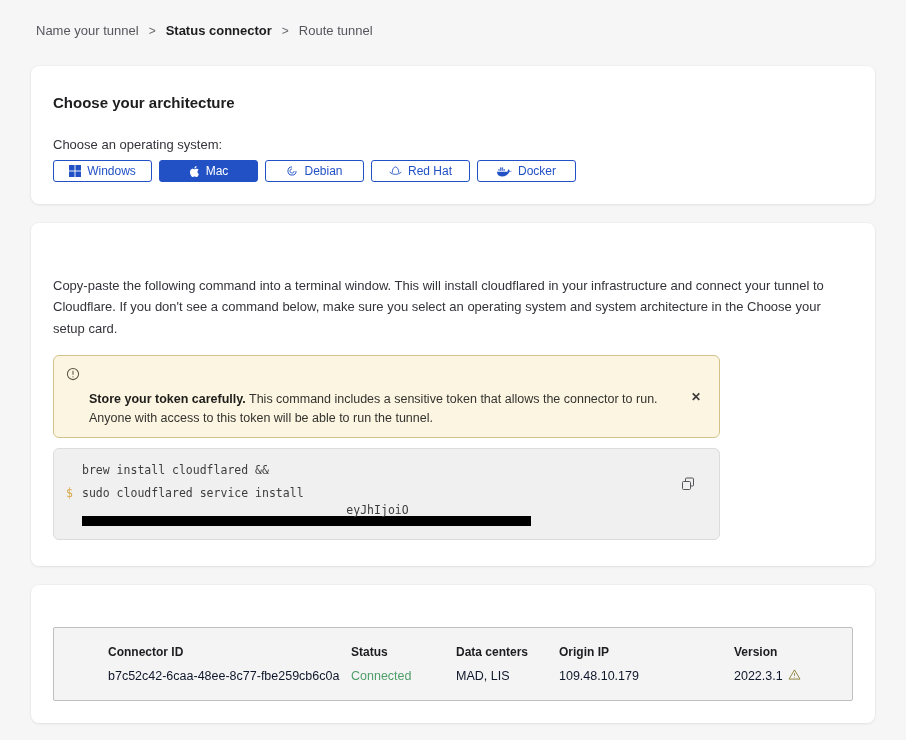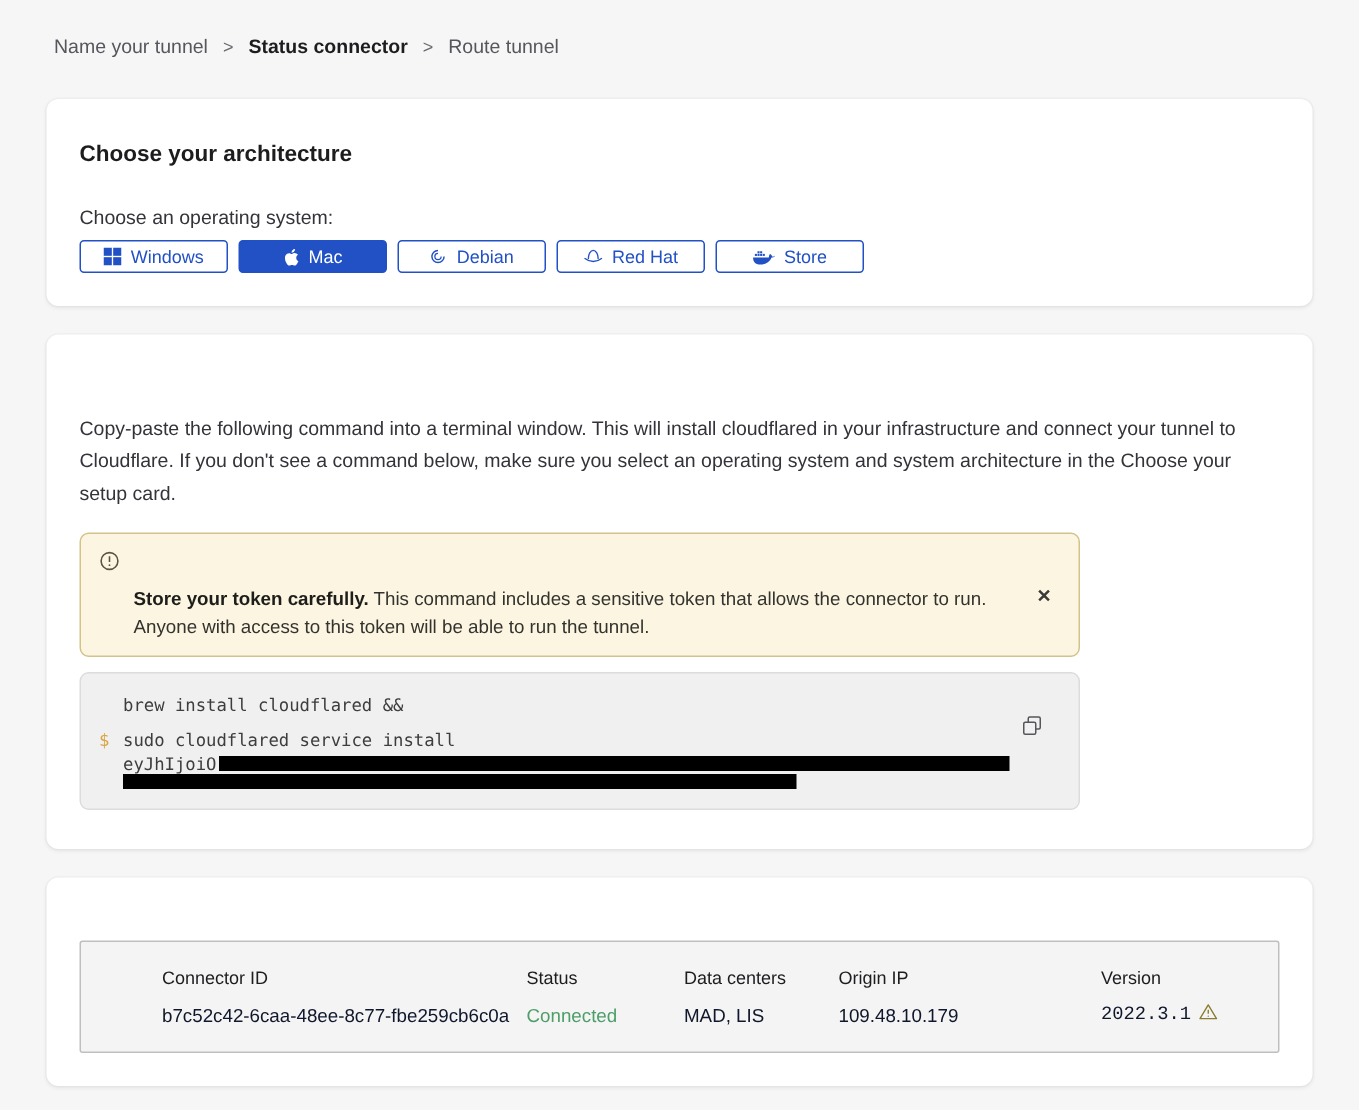--- a/index.html
+++ b/index.html
@@ -71,45 +71,45 @@
   .code-block {
     margin-top:10px; width:667px; position:relative;
     background:#f0f0f1; border:1px solid #dcdcde; border-radius:6px;
     padding:13px 46px 13px 28px;
     font-family:"DejaVu Sans Mono","Liberation Mono",monospace;
     font-size:11.5px; color:#3d3d3d; line-height:1.45;
   }
   .code-line1 { margin-bottom:7px; }
   .code-line2-wrap { position:relative; }
   .code-prompt { position:absolute; left:-16px; top:0; color:#d9a543; }
-  .token-line { display:flex; align-items:center; height:14px; }
+  .token-line { display:flex; align-items:center; height:14px;flex-direction:column; }
   .redact-bar { background:#000; height:10px; }
   .redact-bar.bar1 { flex:1; margin-left:2px; max-width:562px; }
   .redact-bar.bar2 { width:449px; margin-top:0px; }
   .copy-btn {
     position:absolute; right:22px; top:26px;
     background:transparent; border:none; cursor:pointer; padding:2px;
   }
 
   
   .conn-table {
     margin-top:14px;
     background:#f4f4f5; border:1px solid #bfbfbf; border-radius:2px;
     padding:17px 10px 17px 54px;
   }
   .conn-grid {
     display:grid;
     grid-template-columns:243px 105px 103px 175px auto;
     row-gap:10px;
     align-items:center;
   }
-  .conn-h { font-size:12px; font-weight:normal; color:#1d1d1f; }
+  .conn-h { font-size:12px; font-weight:bold; color:#1d1d1f; }
   .conn-v { font-size:12.5px; color:#0f172a; }
   .status-connected { color:#4e9e68; }
-  .version-cell { display:flex; align-items:flex-start; gap:5px;font-family:Liberation Mono, monospace; }
+  .version-cell { display:flex; align-items:flex-start; gap:5px; }
 </style>
 </head>
 <body>
 
 <nav class="breadcrumb">
   <span class="crumb">Name your tunnel</span>
   <span class="sep">&gt;</span>
   <span class="crumb active">Status connector</span>
   <span class="sep">&gt;</span>
   <span class="crumb">Route tunnel</span>
@@ -167,21 +167,21 @@
         <svg width="15" height="11" viewBox="0 0 24 16" fill="currentColor">
             <path d="M23.3 7.6c-.6-.4-1.9-.5-2.9-.3-.1-1-.7-1.8-1.7-2.5l-.6-.4-.4.6c-.5.8-.7 2-.6 2.9-.4.2-1.1.3-2.1.3H.2c-.3 1.7.2 3.9 1.6 5.4 1.3 1.4 3.3 2.2 6 2.2 5.8 0 10.1-2.7 12.1-7.5 1.4 0 2.6-.6 3.2-1.7l.4-.7-.2-.3z"></path>
             <rect x="2" y="4.4" width="2.2" height="2.2"></rect>
             <rect x="4.8" y="4.4" width="2.2" height="2.2"></rect>
             <rect x="7.6" y="4.4" width="2.2" height="2.2"></rect>
             <rect x="10.4" y="4.4" width="2.2" height="2.2"></rect>
             <rect x="4.8" y="1.6" width="2.2" height="2.2"></rect>
             <rect x="7.6" y="1.6" width="2.2" height="2.2"></rect>
           </svg>
       </span>
-      <span>Store</span>
+      <span>Docker</span>
     </button>
 
   </div>
 </section>
 
 <section class="card card-2">
   <p class="install-desc">Copy-paste the following command into a terminal window. This will install cloudflared in your infrastructure and connect your tunnel to Cloudflare. If you don't see a command below, make sure you select an operating system and system architecture in the Choose your setup card.</p>
 
   <div class="warn-banner">
     <span style="margin-top:2px;">

